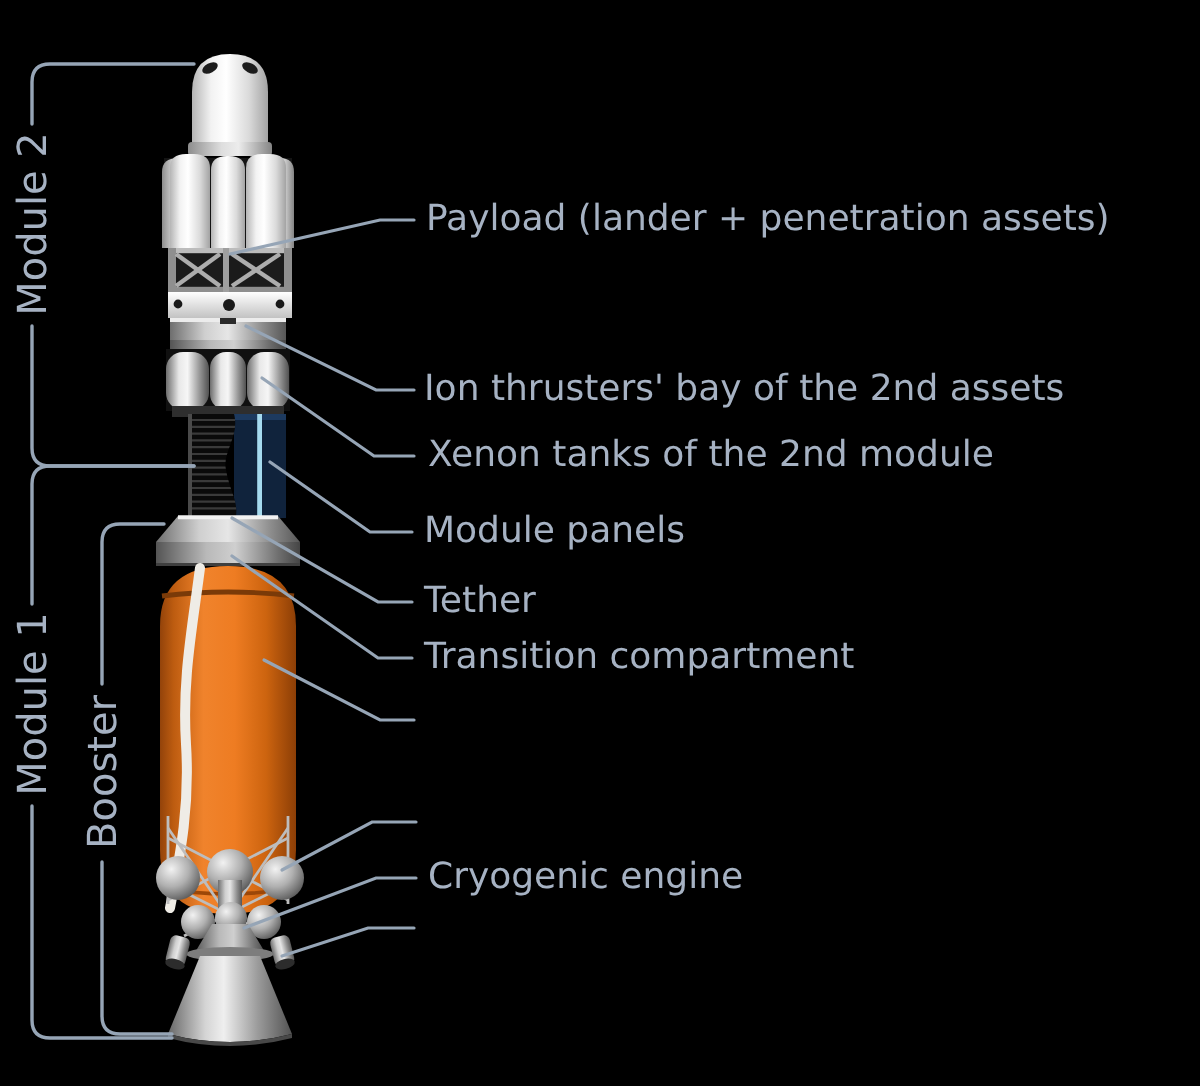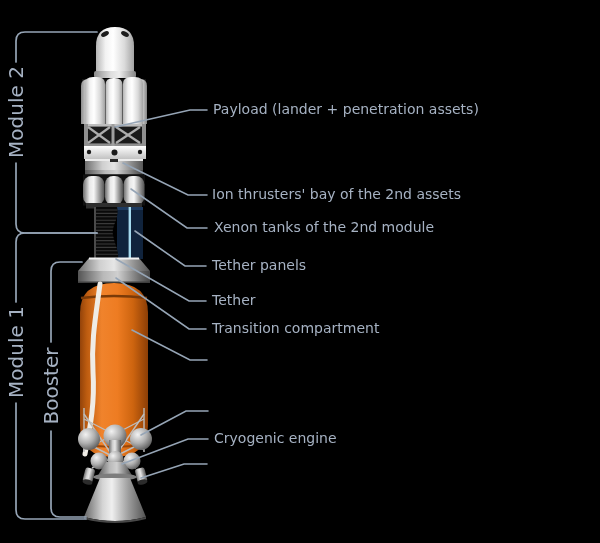--- a/index.html
+++ b/index.html
@@ -4,21 +4,21 @@
 <style>
   html,body{margin:0;padding:0;background:#000;}
   #stage{
     position:relative;width:600px;height:543px;background:var(--bg,#000);
     font-family:"DejaVu Sans","Liberation Sans",sans-serif;overflow:hidden;
   }
   #diagram-svg{position:absolute;left:0;top:0;}
   .ln{stroke:var(--line,#96a5b6);fill:none;stroke-width:1.6;stroke-linecap:round;}
   .brk{stroke:var(--line,#96a5b6);fill:none;stroke-width:1.7;stroke-linecap:round;}
   .lbl{
-    position:absolute;color:var(--text,#a6b2c3);font-size:14px;line-height:21px;
+    position:absolute;color:var(--text,#a6b2c3);font-size:18px;line-height:21px;
     white-space:nowrap;
   }
   .vlabel{
     position:absolute;color:var(--text,#a6b2c3);font-size:20px;white-space:nowrap;
     transform:translate(-50%,-50%) rotate(-90deg);
   }
 </style>
 </head>
 <body>
 
@@ -241,21 +241,21 @@
     <g>
       <path class="brk" d="M97 32 L25 32 Q16 32 16 41 L16 62 M16 163 L16 224 Q16 233 25 233 L97 233"></path>
       <path class="brk" d="M97 233 L25 233 Q16 233 16 242 L16 302 M16 403 L16 510 Q16 519 25 519 L86 519"></path>
       <path class="brk" d="M82 262 L60 262 Q51 262 51 271 L51 342 M51 431 L51 508 Q51 517 60 517 L86 517"></path>
     </g>
   </svg>
 
   <div class="lbl" style="left:213px;top:99px">Payload (lander + penetration assets)</div>
   <div class="lbl" style="left:212px;top:184px">Ion thrusters' bay of the 2nd assets</div>
   <div class="lbl" style="left:214px;top:217px">Xenon tanks of the 2nd module</div>
-  <div class="lbl" style="left:212px;top:255px">Tether panels</div>
+  <div class="lbl" style="left:212px;top:255px">Module panels</div>
   <div class="lbl" style="left:212px;top:290px">Tether</div>
   <div class="lbl" style="left:212px;top:318px">Transition compartment</div>
   <div class="lbl" style="left:214px;top:428px">Cryogenic engine</div>
 
   <div class="vlabel" style="left:16px;top:112px">Module 2</div>
   <div class="vlabel" style="left:16px;top:352px">Module 1</div>
   <div class="vlabel" style="left:51px;top:386px">Booster</div>
 
 </div>
 

